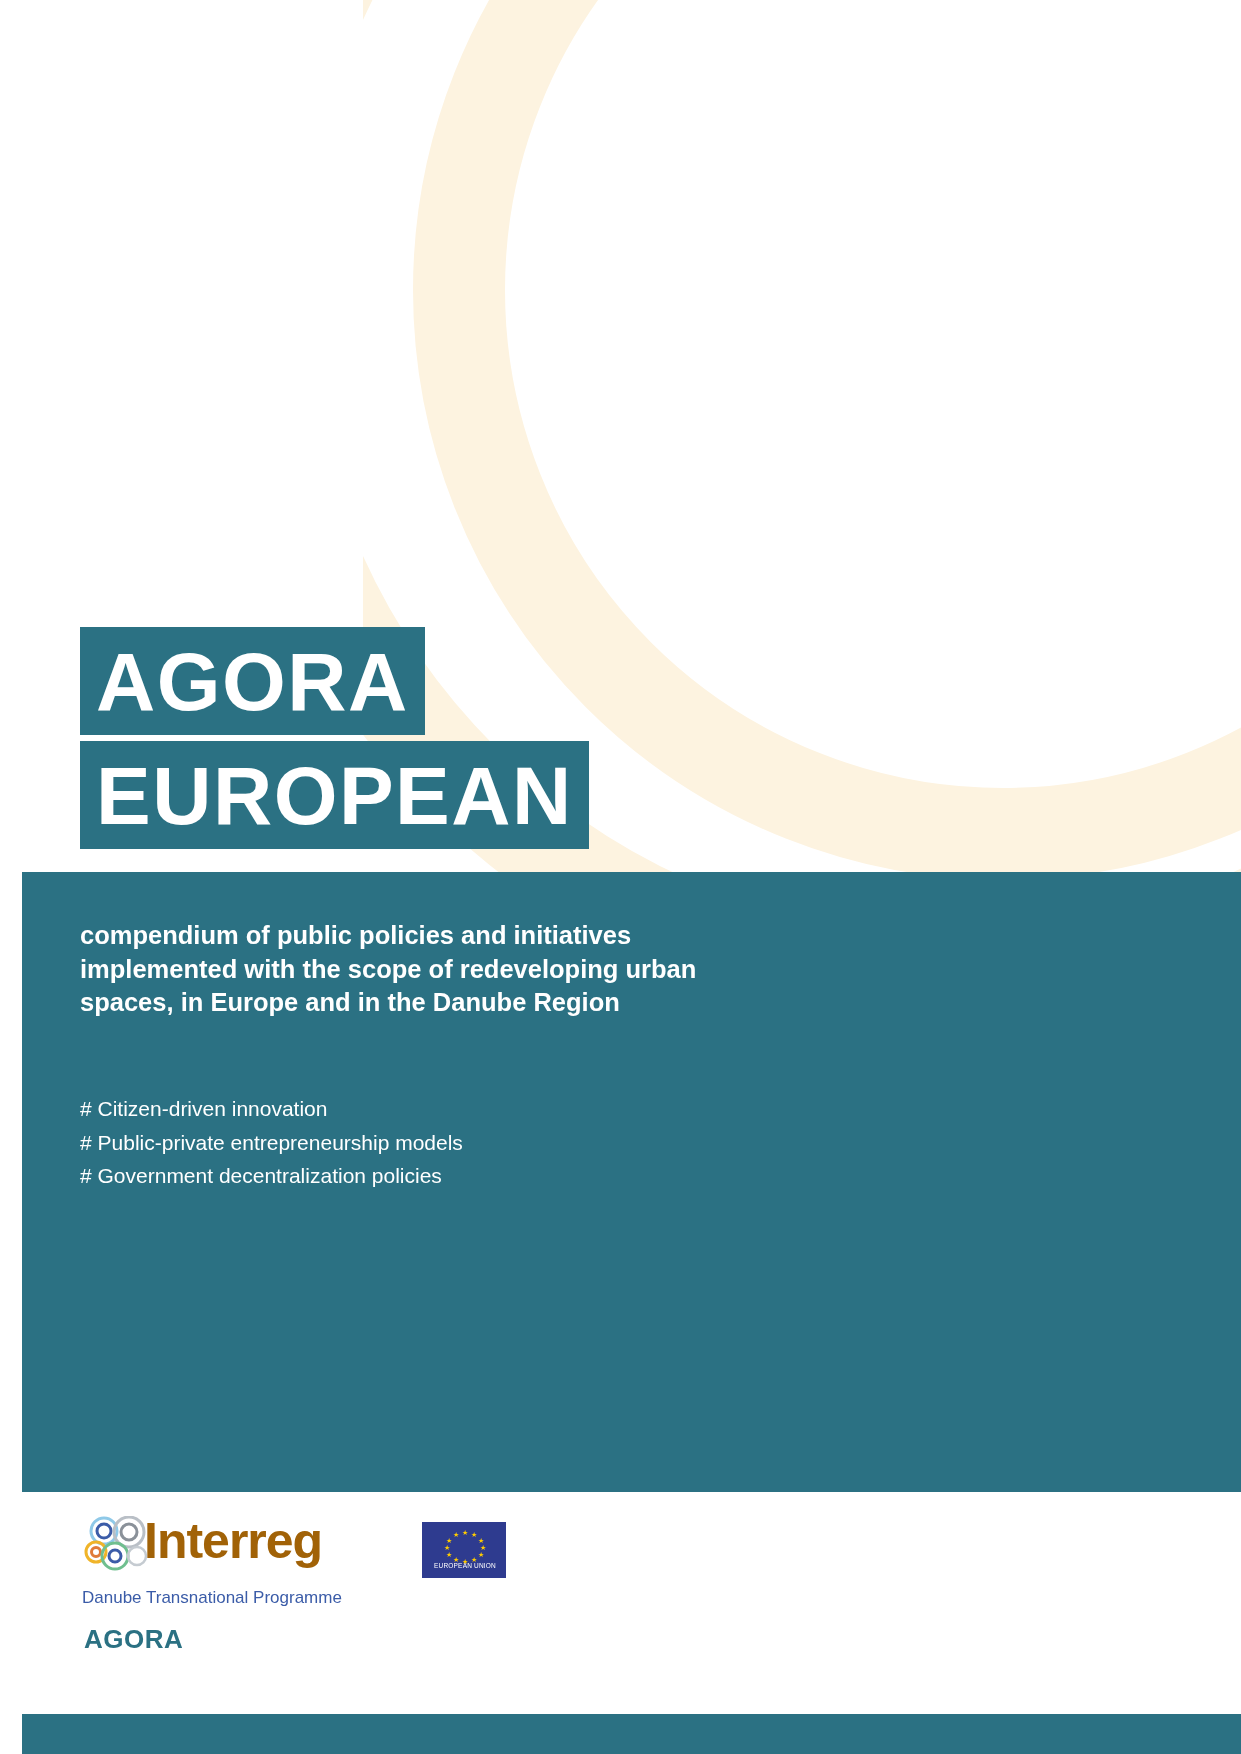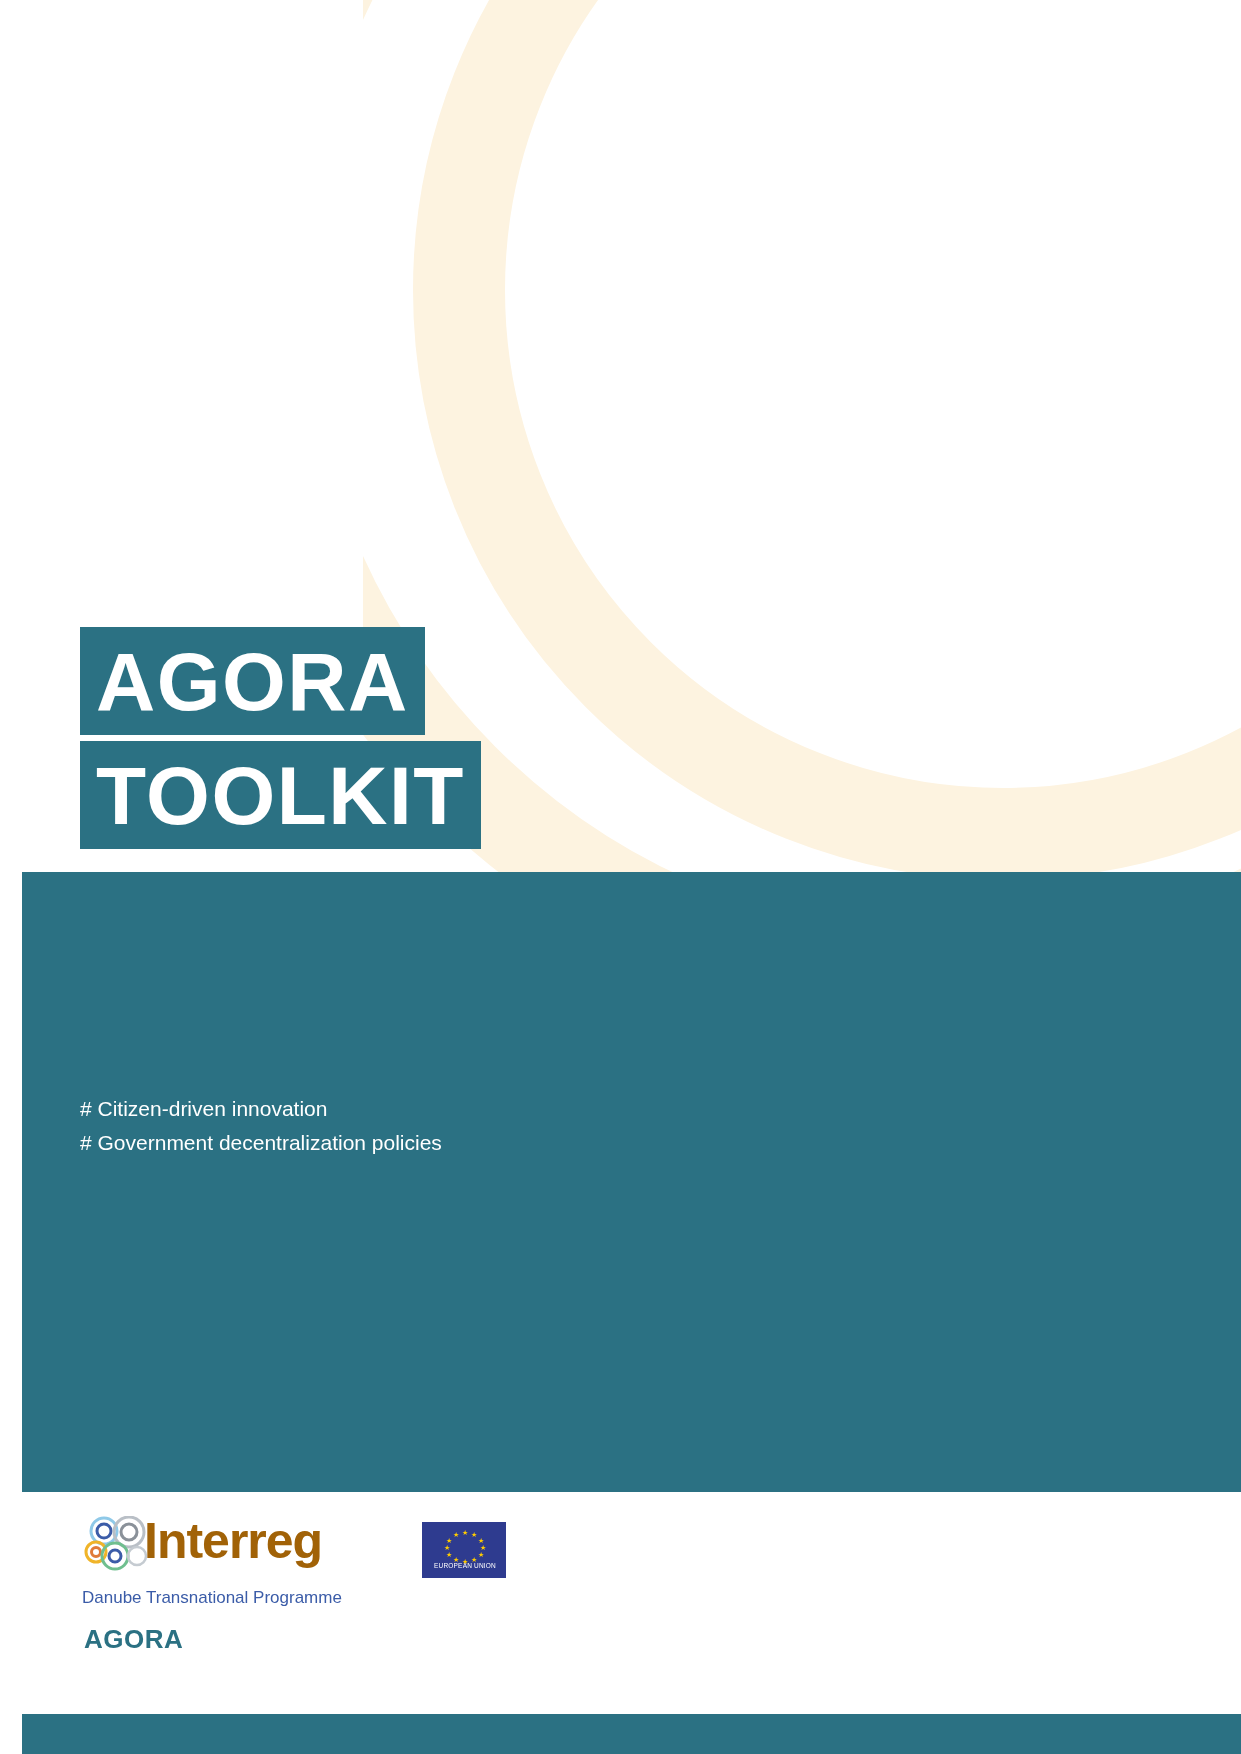--- a/index.html
+++ b/index.html
@@ -230,26 +230,28 @@
   <div class="arcs">
     <div class="arc arc-1"></div>
     <div class="arc arc-2"></div>
     <div class="arc arc-3"></div>
   </div>
   <div class="arc-mask-bottom"></div>
 
   <div class="title-block">
     <div class="title-line">AGORA</div>
     <br>
-    <div class="title-line">TOOLKIT</div>
+    <div class="title-line">EUROPEAN</div>
   </div>
 
   <div class="panel">
+    <div class="panel-subtitle">compendium of public policies and initiatives implemented with the scope of redeveloping urban spaces, in Europe and in the Danube Region</div>
     <div class="panel-tags">
       <div class="tag-line"># Citizen-driven innovation</div>
+      <div class="tag-line"># Public-private entrepreneurship models</div>
       <div class="tag-line"># Government decentralization policies</div>
     </div>
   </div>
 
   <div class="footer">
     <div class="logo-wrap">
       <div class="logo-row">
 
         <svg class="interreg-swirls" viewBox="0 0 74 60">
           <circle cx="22" cy="15" r="13" fill="none" stroke="#8fc9e8" stroke-width="3"></circle>

